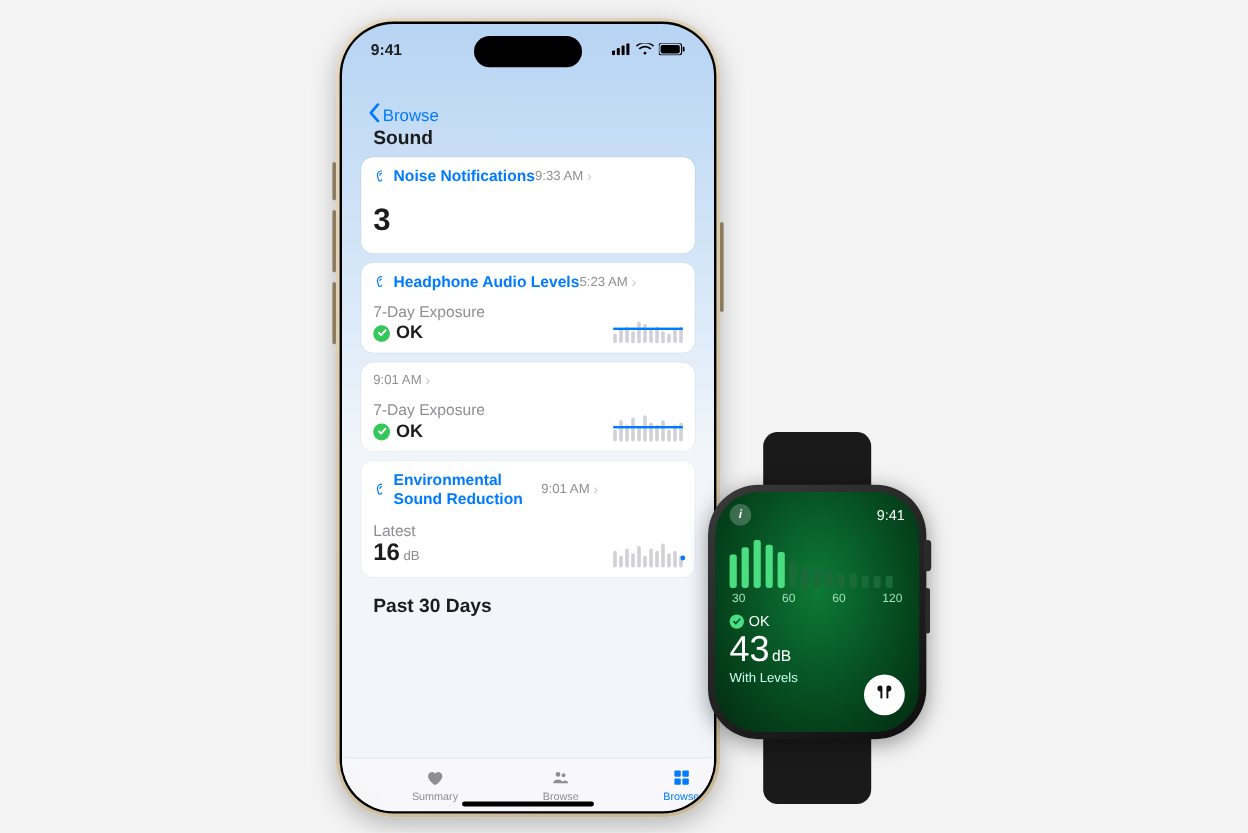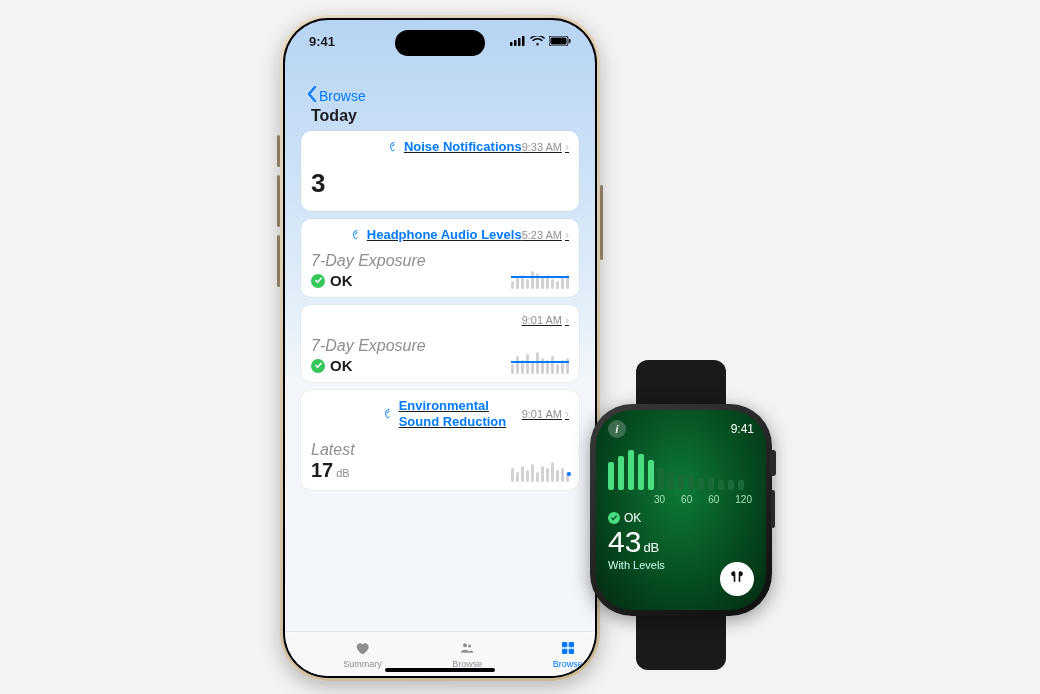--- a/index.html
+++ b/index.html
@@ -80,31 +80,31 @@
   .scroll{
     position:absolute;top:60px;left:0;right:0;bottom:40px;
     padding:0 10px;
   }
   .card{
     background:var(--card-bg);border-radius:10px;
     margin:0 6px 8px;padding:8px 10px;
     box-shadow:0 0 0 .5px rgba(0,0,0,.06);
   }
   .card-row{
-    display:flex;align-items:center;justify-content:flex-end;text-decoration:underline;
+    display:flex;align-items:center;justify-content:flex-start;
   }
   .card-title{
     display:flex;align-items:center;gap:5px;
     color:var(--blue);font-size:13px;font-weight:600;
   }
   .ear-icon{width:12px;height:12px;}
   .card-time{display:flex;align-items:center;gap:3px;color:var(--gray);font-size:11px;}
   .chev{color:#c7c7cc;font-size:12px;}
   .big-num{font-size:26px;font-weight:600;padding:14px 0 4px;}
-  .sub-label{color:var(--gray);font-size:16px;padding-top:6px;font-style:italic;}
+  .sub-label{color:var(--gray);font-size:13px;padding-top:6px;}
   .ok-row{display:flex;align-items:center;gap:5px;font-size:15px;font-weight:700;padding-top:2px;}
   .ok-badge{
     width:14px;height:14px;border-radius:50%;background:var(--green-ok);
     display:inline-flex;align-items:center;justify-content:center;
   }
   .card-lower{
     display:flex;justify-content:space-between;align-items:flex-end;
     margin-top:4px;
   }
   .lower-left{display:flex;flex-direction:column;}
@@ -151,21 +151,21 @@
     background:radial-gradient(ellipse at 50% 40%, #0d7a36 0%, #064d21 55%, #022a10 100%);
     color:#fff;position:relative;padding:10px 12px;box-sizing:border-box;
   }
   .w-top{display:flex;justify-content:space-between;align-items:center;font-size:12px;}
   .info-dot{width:18px;height:18px;border-radius:50%;background:rgba(255,255,255,.22);
     display:flex;align-items:center;justify-content:center;font-size:10px;font-weight:700;font-style:italic;}
   .w-bars{display:flex;align-items:flex-end;gap:4px;height:42px;margin:10px 0 4px;}
   .w-bars .b{width:6px;border-radius:2px;}
   .w-bars .loud{background:#4ade80;}
   .w-bars .dim{background:#1a6b38;}
-  .w-ticks{display:flex;justify-content:space-between;font-size:10px;color:#a5e0b8;padding:0 2px;margin-left:44px;}
+  .w-ticks{display:flex;justify-content:space-between;font-size:10px;color:#a5e0b8;padding:0 2px;}
   .w-ok{display:flex;align-items:center;gap:4px;font-size:12px;margin-top:6px;}
   .w-ok-badge{width:12px;height:12px;border-radius:50%;background:#4ade80;
     display:flex;align-items:center;justify-content:center;}
   .w-db{display:flex;align-items:baseline;gap:2px;}
   .w-db-num{font-size:30px;font-weight:500;}
   .w-db-unit{font-size:13px;}
   .w-sub{font-size:11px;color:#cfe;}
   .airpods-btn{
     position:absolute;right:12px;bottom:14px;
     width:34px;height:34px;border-radius:50%;background:#fff;
@@ -215,21 +215,21 @@
 
         <div class="nav">
           <span>
             <svg width="10" height="16" viewBox="0 0 10 16">
                 <path d="M8 1L2 8l6 7" stroke="#007aff" stroke-width="2.2" fill="none" stroke-linecap="round" stroke-linejoin="round"></path>
               </svg>
           </span>
           <span>Browse</span>
         </div>
 
-        <div class="section-hdr">Today</div>
+        <div class="section-hdr">Sound</div>
 
         <div class="card">
           <div class="card-row">
             <span class="card-title">
               <span class="ear-icon">
                 <svg viewBox="0 0 24 24" width="12" height="12">
                     <path d="M14 3a7 7 0 00-7 7c0 3 1.4 3.8 1.4 6.3 0 1.8 1.3 3.2 3 3.2 1.5 0 2.3-.9 2.8-2" stroke="#007aff" stroke-width="2" fill="none" stroke-linecap="round"></path>
                     <path d="M14 7a3 3 0 00-3 3" stroke="#007aff" stroke-width="2" fill="none" stroke-linecap="round"></path>
                   </svg>
               </span>
@@ -339,21 +339,21 @@
             </span>
             <span class="card-time">
               <span>9:01 AM</span>
               <span class="chev">›</span>
             </span>
           </div>
           <div class="card-lower">
             <div class="lower-left">
               <span class="sub-label">Latest</span>
               <span class="db-row">
-                <span class="db-num">17</span>
+                <span class="db-num">16</span>
                 <span class="db-unit">dB</span>
               </span>
             </div>
             <div class="spark">
               <span class="bar" style="height:14px"></span>
                 <span class="bar" style="height:10px"></span>
                 <span class="bar" style="height:16px"></span>
                 <span class="bar" style="height:12px"></span>
                 <span class="bar" style="height:18px"></span>
                 <span class="bar" style="height:10px"></span>
@@ -361,20 +361,21 @@
                 <span class="bar" style="height:14px"></span>
                 <span class="bar" style="height:20px"></span>
                 <span class="bar" style="height:12px"></span>
                 <span class="bar" style="height:14px"></span>
                 <span class="bar" style="height:10px"></span>
               <span class="dot"></span>
             </div>
           </div>
         </div>
 
+        <div class="section-hdr" style="padding-top:8px;">Past 30 Days</div>
       </div>
 
       <div class="tabbar">
         <div class="tab">
           <span>
             <svg viewBox="0 0 24 24">
                 <path d="M12 21s-8-5.3-8-11a5 5 0 019-3 5 5 0 019 3c0 5.7-8 11-8 11z" fill="#8e8e93"></path>
               </svg>
           </span>
           <span>Summary</span>

